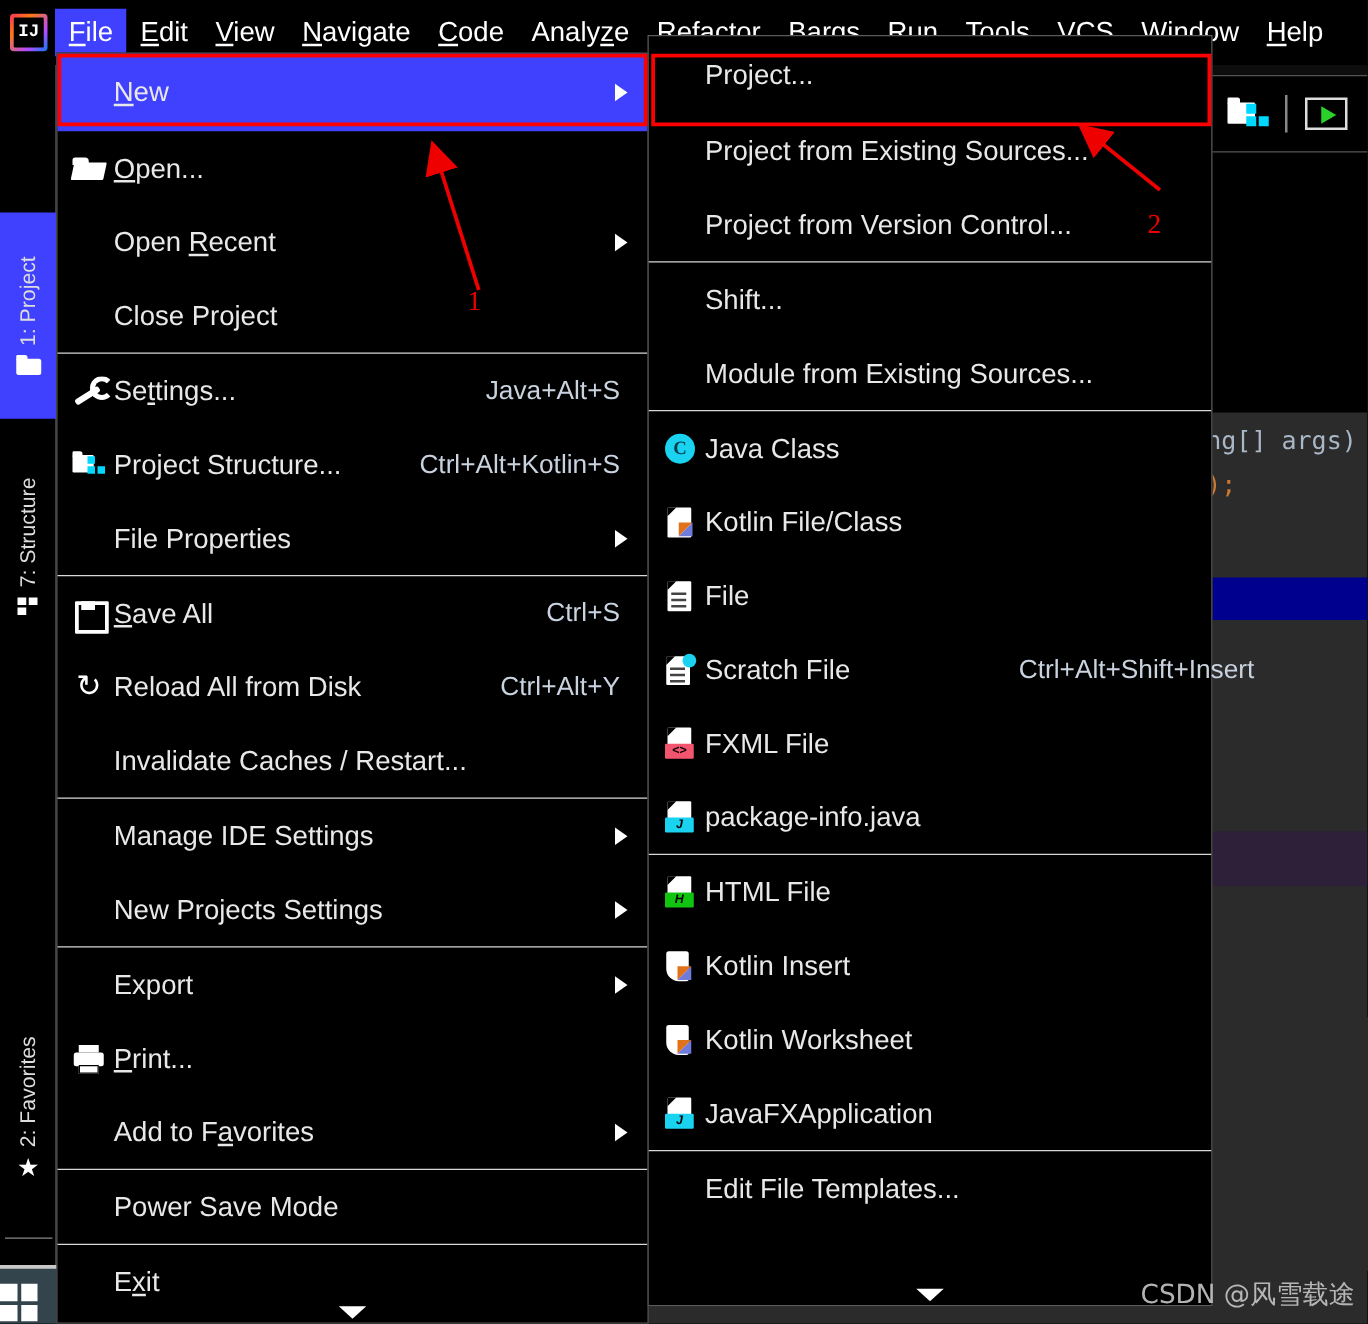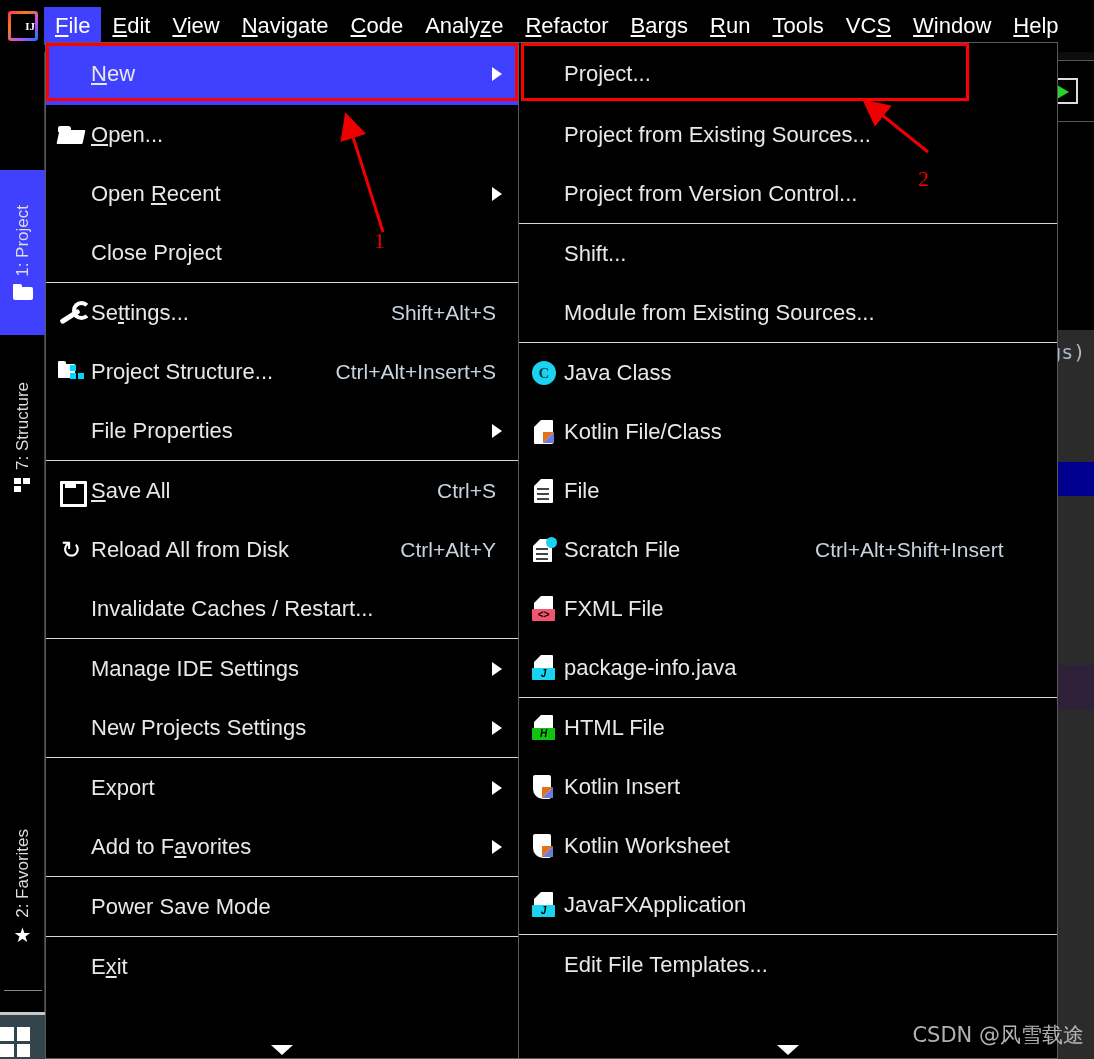--- a/index.html
+++ b/index.html
@@ -48,22 +48,22 @@
   }
   .ij-logo {
     width:30px; height:30px; margin-left:8px; margin-right:6px;
     position:relative; border-radius:3px; flex:none;
     background:linear-gradient(135deg,#fe315d 0%,#f97a12 30%,#b74aff 70%,#087cfa 100%);
     padding:3px;
   }
   .ij-logo span {
     display:block; width:100%; height:100%;
     background:#000; border-radius:1px; color:#fff;
-    font-size:11px; font-weight:bold; line-height:24px; text-align:right;
-    font-family:Liberation Serif, serif;
+    font-size:14px; font-weight:bold; line-height:24px; text-align:center;
+    font-family:Liberation Mono, monospace;
   }
   .menubar-item {
     color:#fff; font-size:22px; padding:4px 11px;
     line-height:30px; white-space:nowrap; cursor:default;
   }
   .menubar-item.active { background:#4040ff; }
   .menubar-item u { text-decoration: underline; text-underline-offset:2px; }
 
   
   .left-stripe {
@@ -143,21 +143,21 @@
     content:""; position:absolute; left:11px; top:5px;
     border-left:12px solid #2bd02b; border-top:7px solid transparent; border-bottom:7px solid transparent;
   }
 
   
   .menu {
     position:absolute; background:#000; z-index:40;
     border:1px solid #5a5a5a;
   }
   #file-menu { left:45px; top:42px; width:474px; height:1017px; }
-  #new-menu  { left:518px; top:42px; width:540px; height:1017px; }
+  #new-menu  { left:518px; top:28px; width:452px; height:1017px; }
 
   .mi {
     position:relative; display:flex; align-items:center;
     height:59px; color:#e8e8e8; font-size:22px;
     padding-left:45px; white-space:nowrap; cursor:default;
   }
   .mi .ico { position:absolute; left:12px; top:50%; transform:translateY(-50%);
              width:26px; height:26px; }
   .mi .lbl { flex:none; }
   .mi .lbl u { text-decoration:underline; text-underline-offset:2px; }
@@ -392,33 +392,33 @@
 
     <div class="mi">
       <span class="lbl">Close Project</span>
     </div>
 
     <div class="sep"></div>
 
     <div class="mi">
       <span class="ico ic-wrench"></span>
       <span class="lbl">Se<u>t</u>tings...</span>
-      <span class="accel">Shift+Alt+S</span>
+      <span class="accel">Java+Alt+S</span>
     </div>
 
     <div class="mi">
       <span class="ico ic-projstruct">
         <i class="f2"></i>
           <i class="f1"></i>
           <i class="c1"></i>
           <i class="c2"></i>
           <i class="c3"></i>
       </span>
       <span class="lbl">Project Structure...</span>
-      <span class="accel">Ctrl+Alt+Insert+S</span>
+      <span class="accel">Ctrl+Alt+Kotlin+S</span>
     </div>
 
     <div class="mi">
       <span class="lbl">File Properties</span>
       <span class="arrow"></span>
     </div>
 
     <div class="sep"></div>
 
     <div class="mi">
@@ -449,20 +449,26 @@
       <span class="arrow"></span>
     </div>
 
     <div class="sep"></div>
 
     <div class="mi">
       <span class="lbl">Export</span>
       <span class="arrow"></span>
     </div>
 
+    <div class="mi">
+      <span class="ico ic-printer">
+          <i></i>
+        </span>
+      <span class="lbl"><u>P</u>rint...</span>
+    </div>
 
     <div class="mi">
       <span class="lbl">Add to F<u>a</u>vorites</span>
       <span class="arrow"></span>
     </div>
 
     <div class="sep"></div>
 
     <div class="mi">
       <span class="lbl">Power Save Mode</span>

